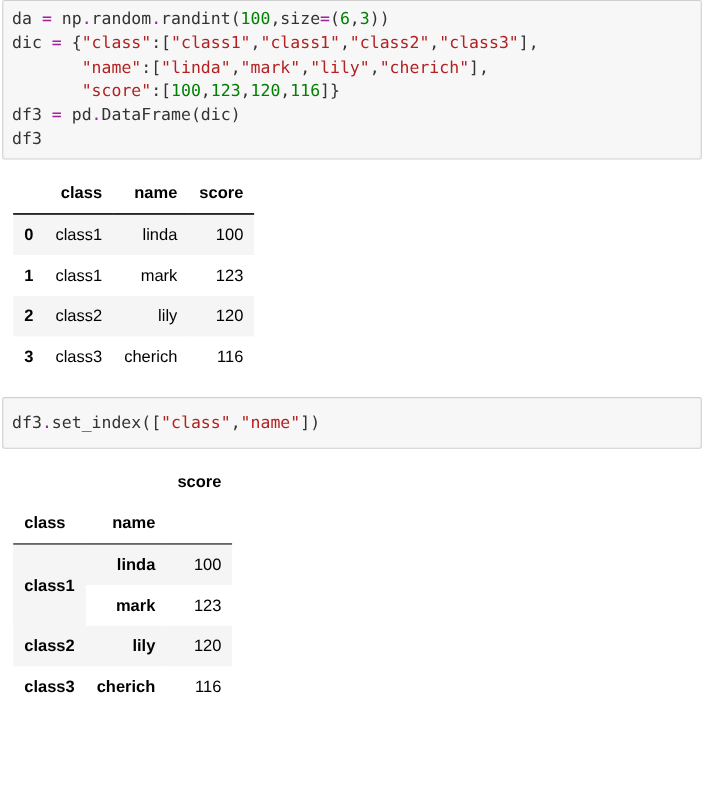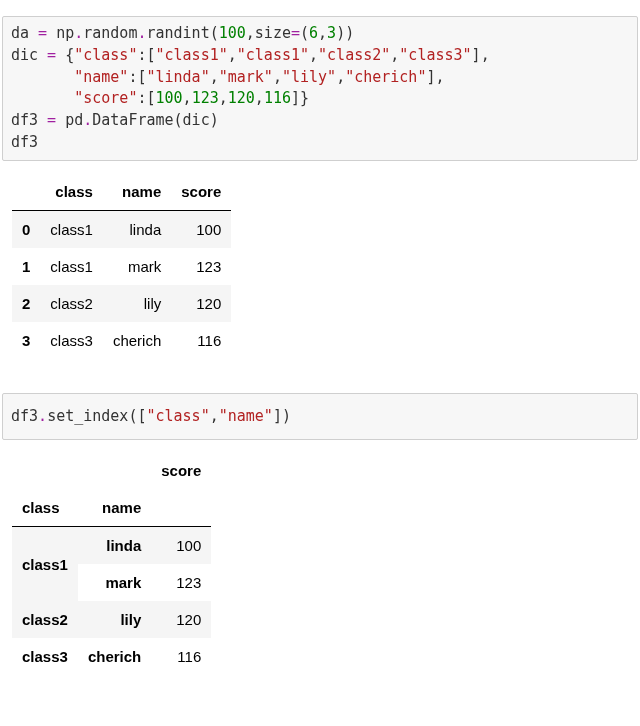--- a/index.html
+++ b/index.html
@@ -9,21 +9,21 @@
     font-size: 14px;
     color: #000;
     background: #fff;
     width: 640px;
   }
   .code-cell {
     border: 1px solid #cfcfcf;
     border-radius: 2px;
     background: #f7f7f7;
     padding: 6px 8px;
-    margin: 16px 2px 12px 2px;
+    margin: 0 2px 12px 2px;
     font-family: "DejaVu Sans Mono", Consolas, Menlo, monospace;
     font-size: 15px;
     line-height: 1.45;
     white-space: pre;
     overflow: hidden;
   }
   .tok-id  { color: #333; }
   .tok-op  { color: #a020a0; }
   .tok-num { color: #008000; }
   .tok-str { color: #b22222; }

